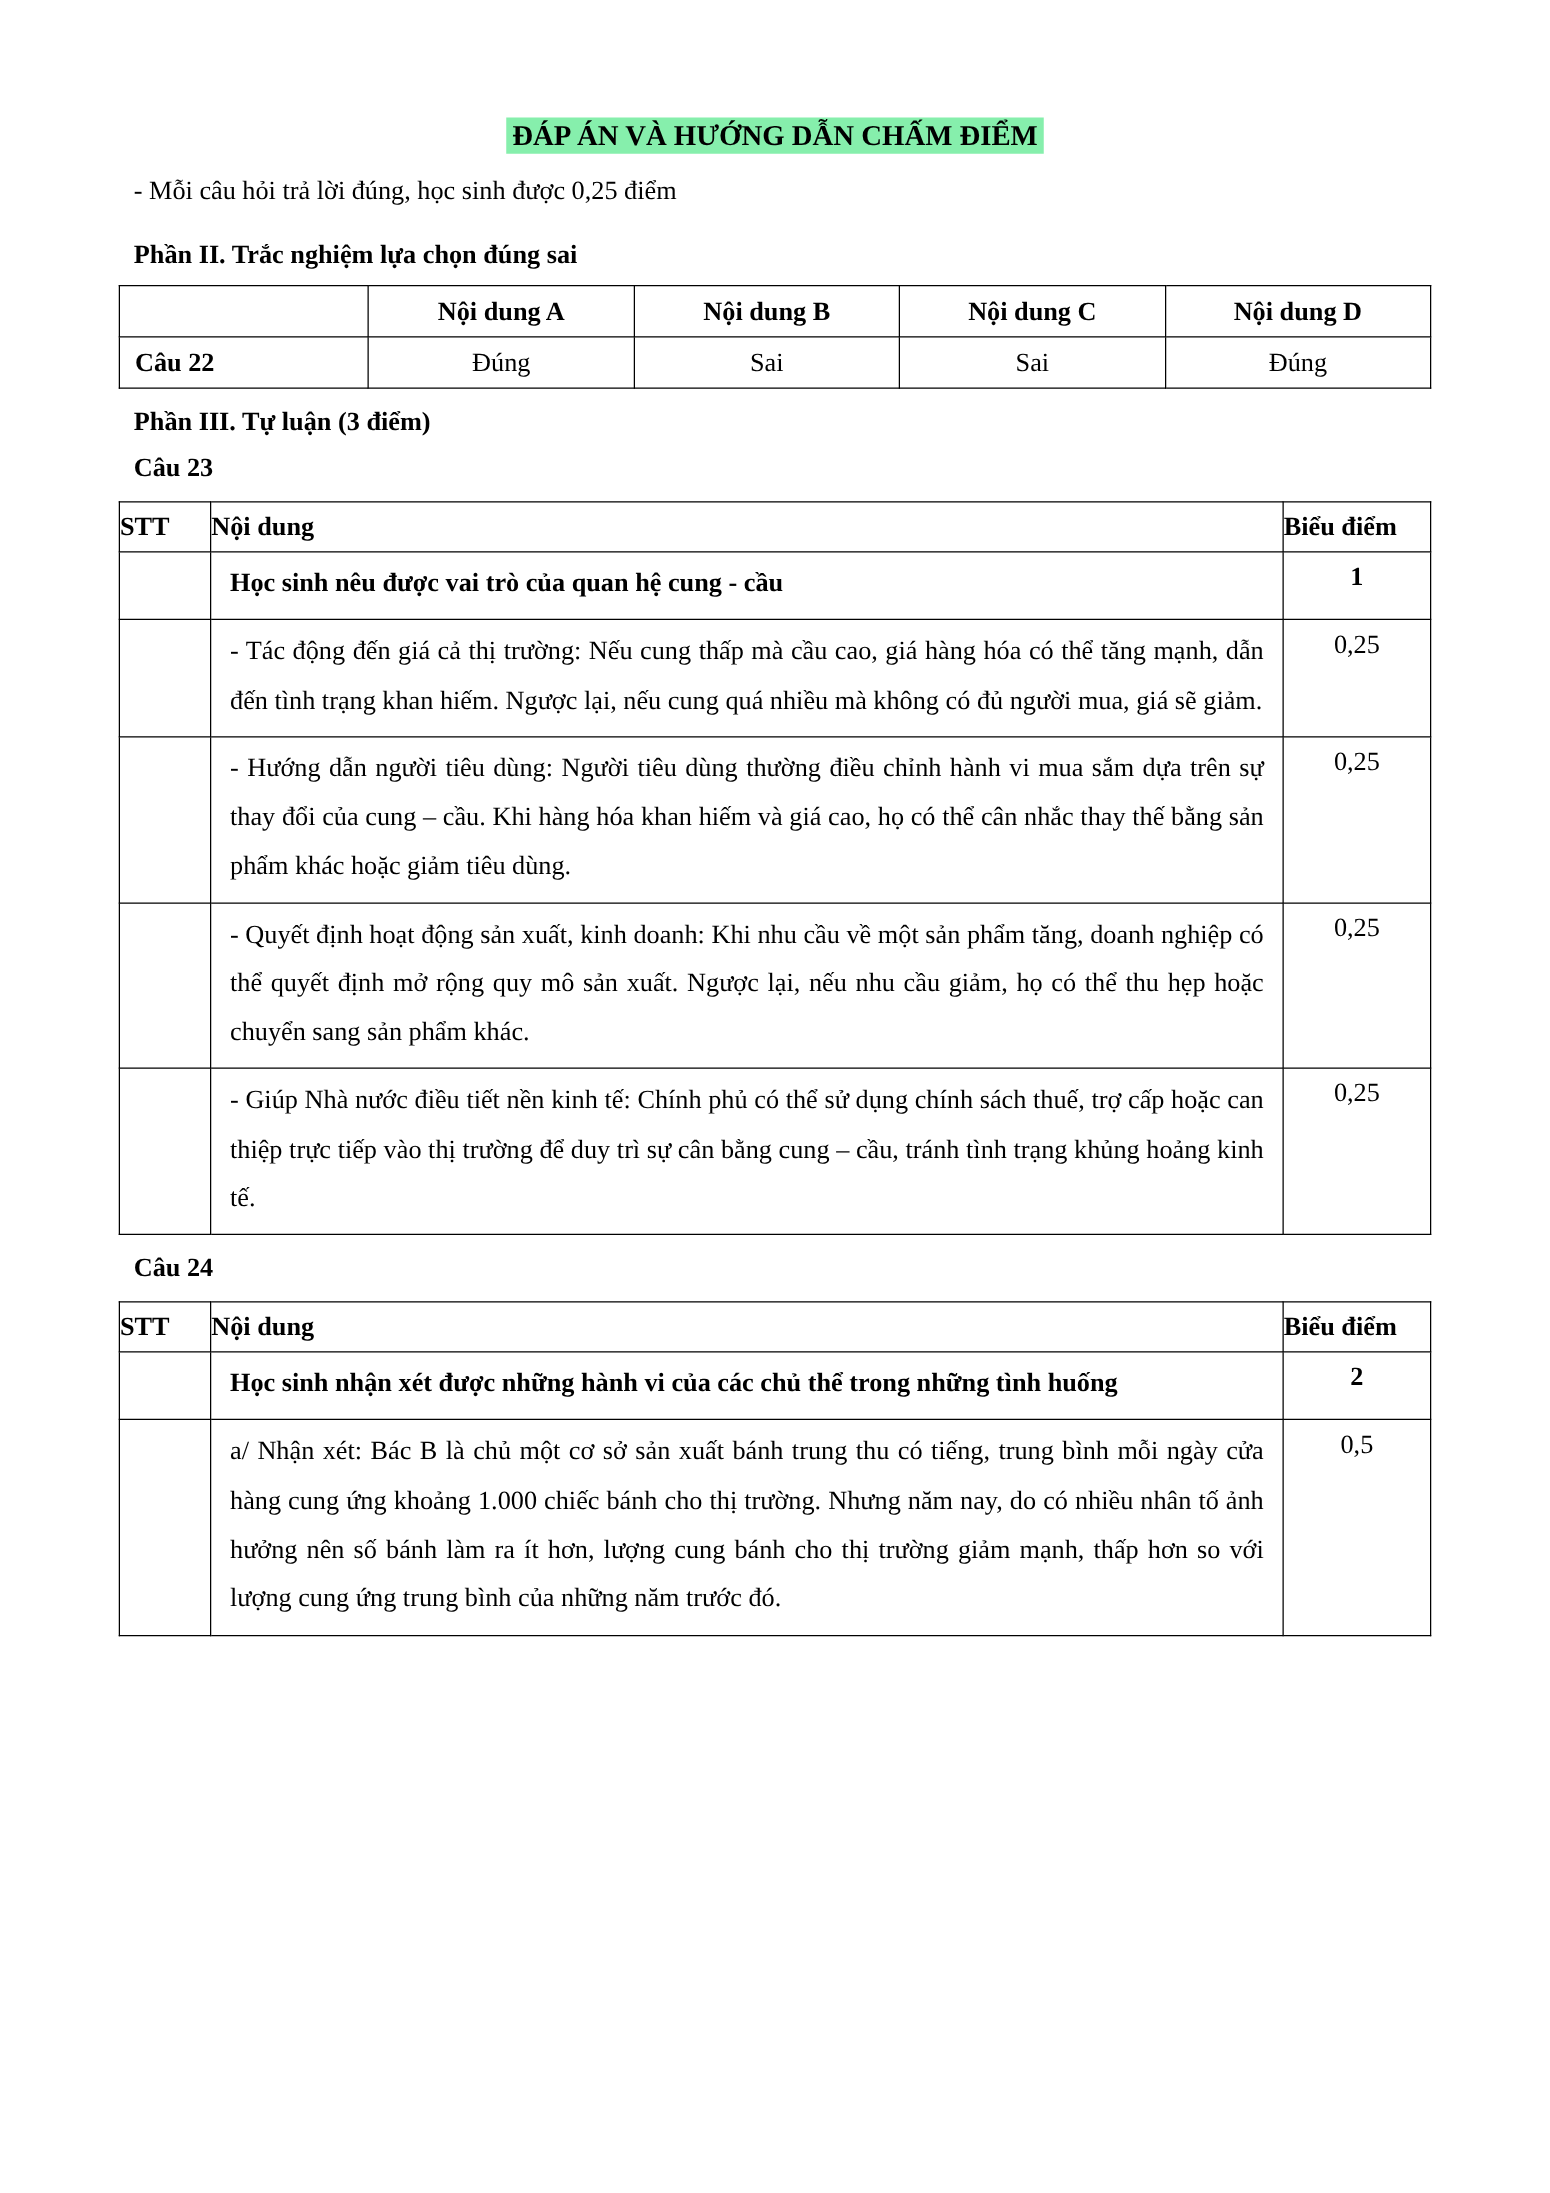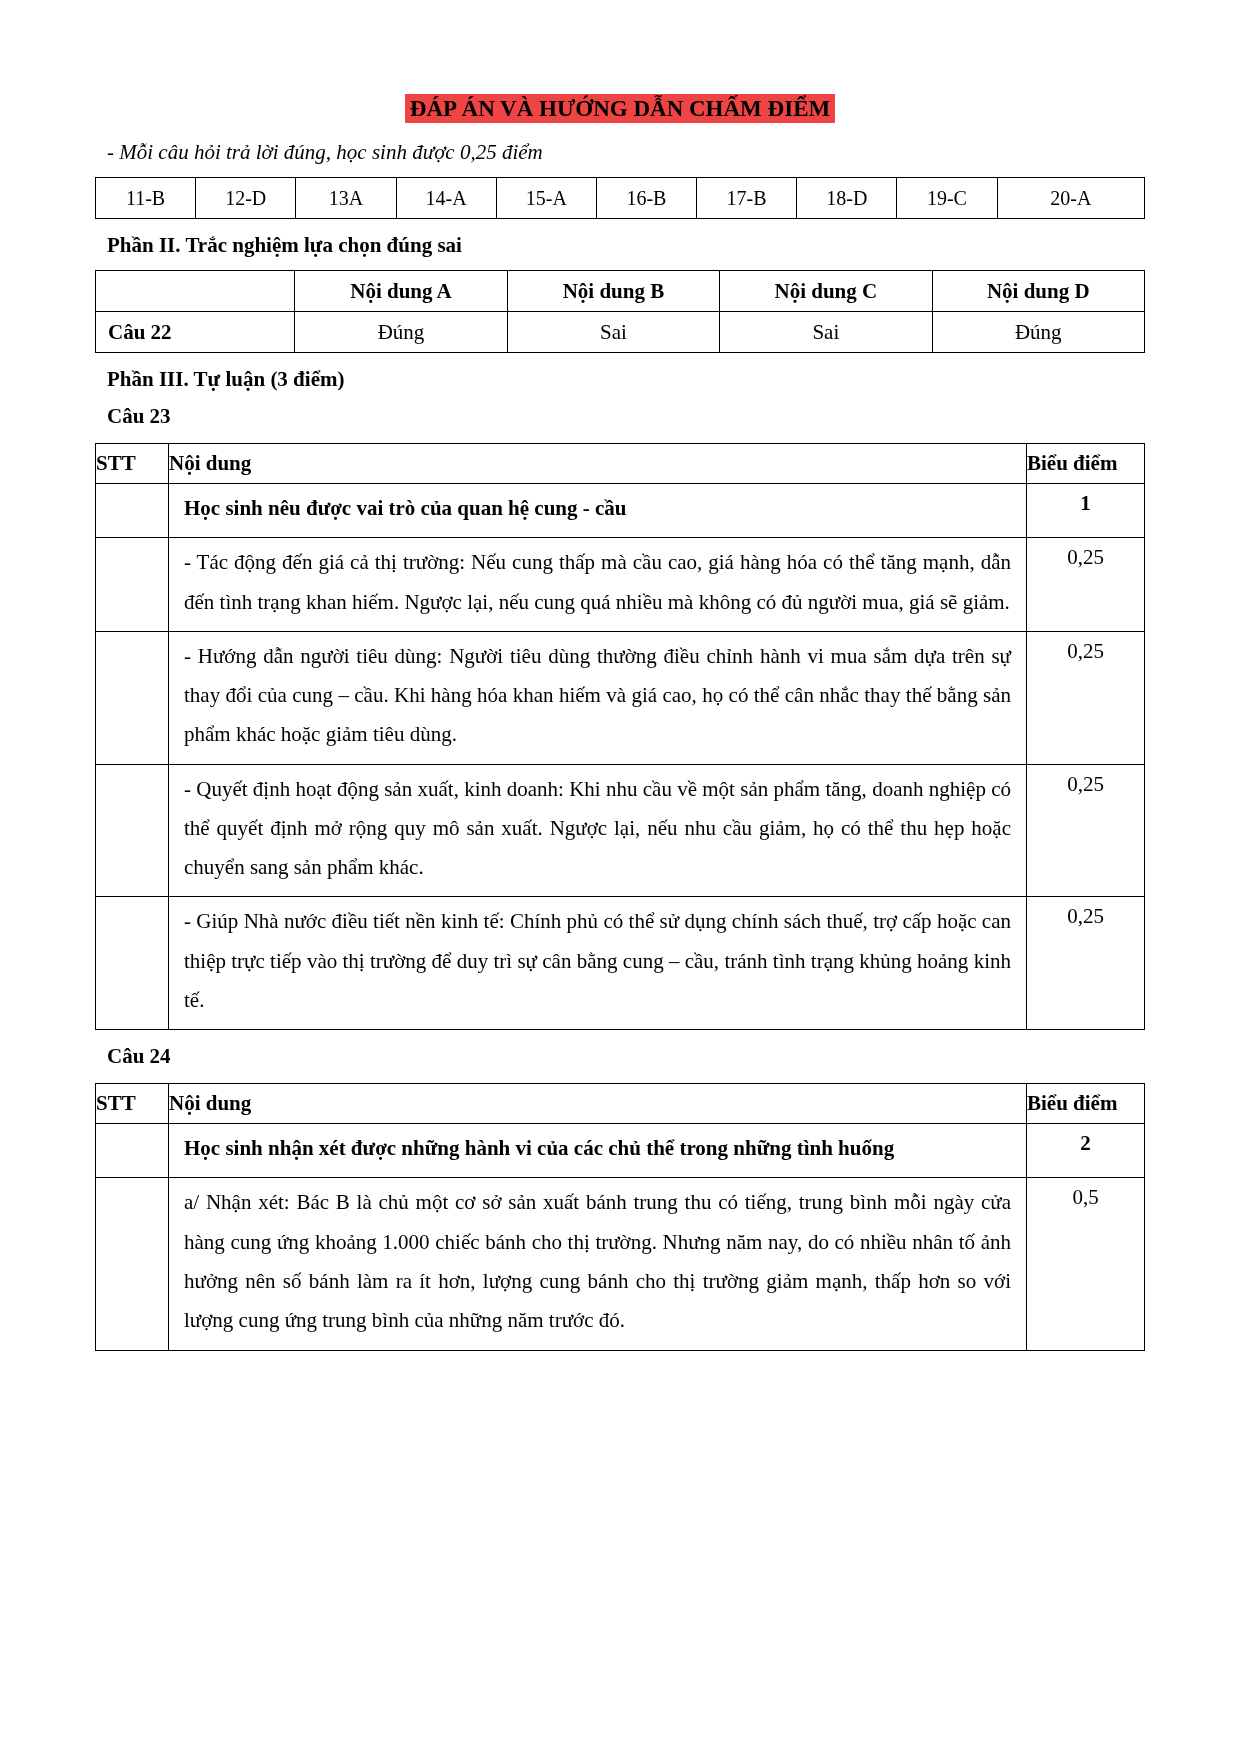--- a/index.html
+++ b/index.html
@@ -12,30 +12,29 @@
     overflow: hidden;
   }
   .page { padding: 96px 95px 0 95px; }
 
   .doc-title {
     text-align: center;
     font-size: 23px;
     font-weight: bold;
     margin-bottom: 18px;
   }
-  .doc-title .hl { background: #ef4444; padding: 2px 5px; }
+  .doc-title .hl { background: #86efac; padding: 2px 5px; }
 
   .heading {
     font-size: 21px;
     font-weight: bold;
     margin: 0 0 12px 12px;
   }
   .note {
     font-size: 21px;
-    font-style: italic;
     margin: 0 0 12px 12px;
   }
   .q-label {
     font-size: 21px;
     font-weight: bold;
     margin: 6px 0 14px 12px;
   }
 
   table {
     border-collapse: collapse;
@@ -106,32 +105,20 @@
         <col style="width:9.55%">
         <col style="width:9.55%">
       <col style="width:9.55%">
         <col style="width:9.55%">
         <col style="width:9.55%">
         <col style="width:9.55%">
       <col style="width:9.55%">
         <col>
     </colgroup>
     <tbody>
-      <tr>
-        <td>11-B</td>
-        <td>12-D</td>
-        <td>13A</td>
-        <td>14-A</td>
-        <td>15-A</td>
-        <td>16-B</td>
-        <td>17-B</td>
-        <td>18-D</td>
-        <td>19-C</td>
-        <td>20-A</td>
-      </tr>
     </tbody>
   </table>
 
   <div class="heading">Phần II. Trắc nghiệm lựa chọn đúng sai</div>
 
   <table class="tf-table">
     <colgroup>
       <col style="width:19%">
         <col style="width:20.25%">
         <col style="width:20.25%">

